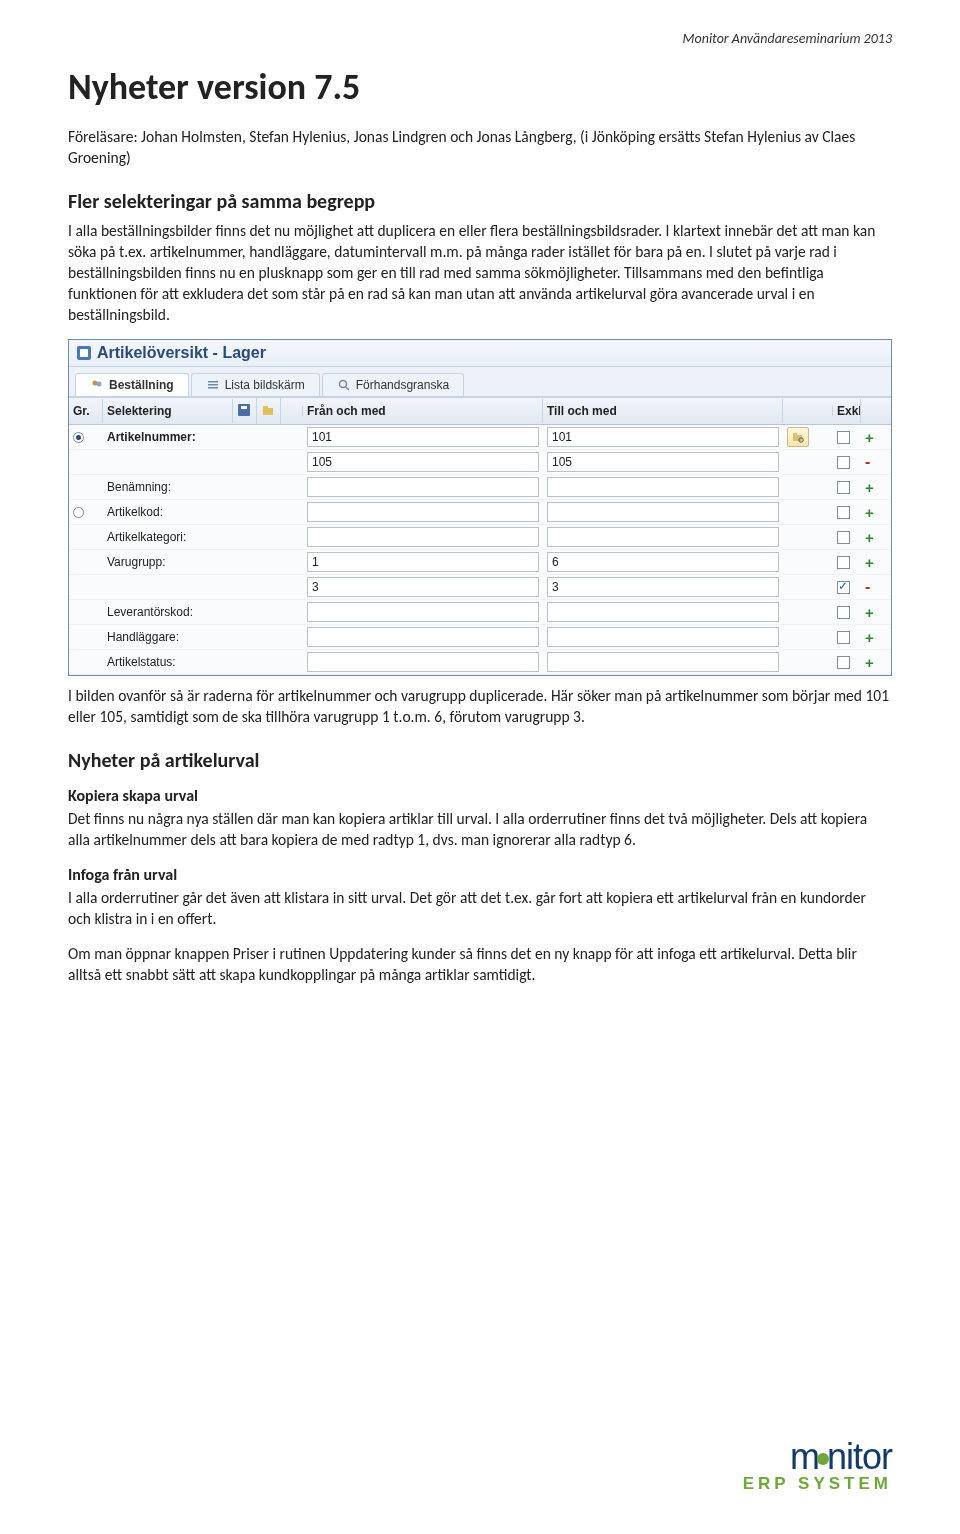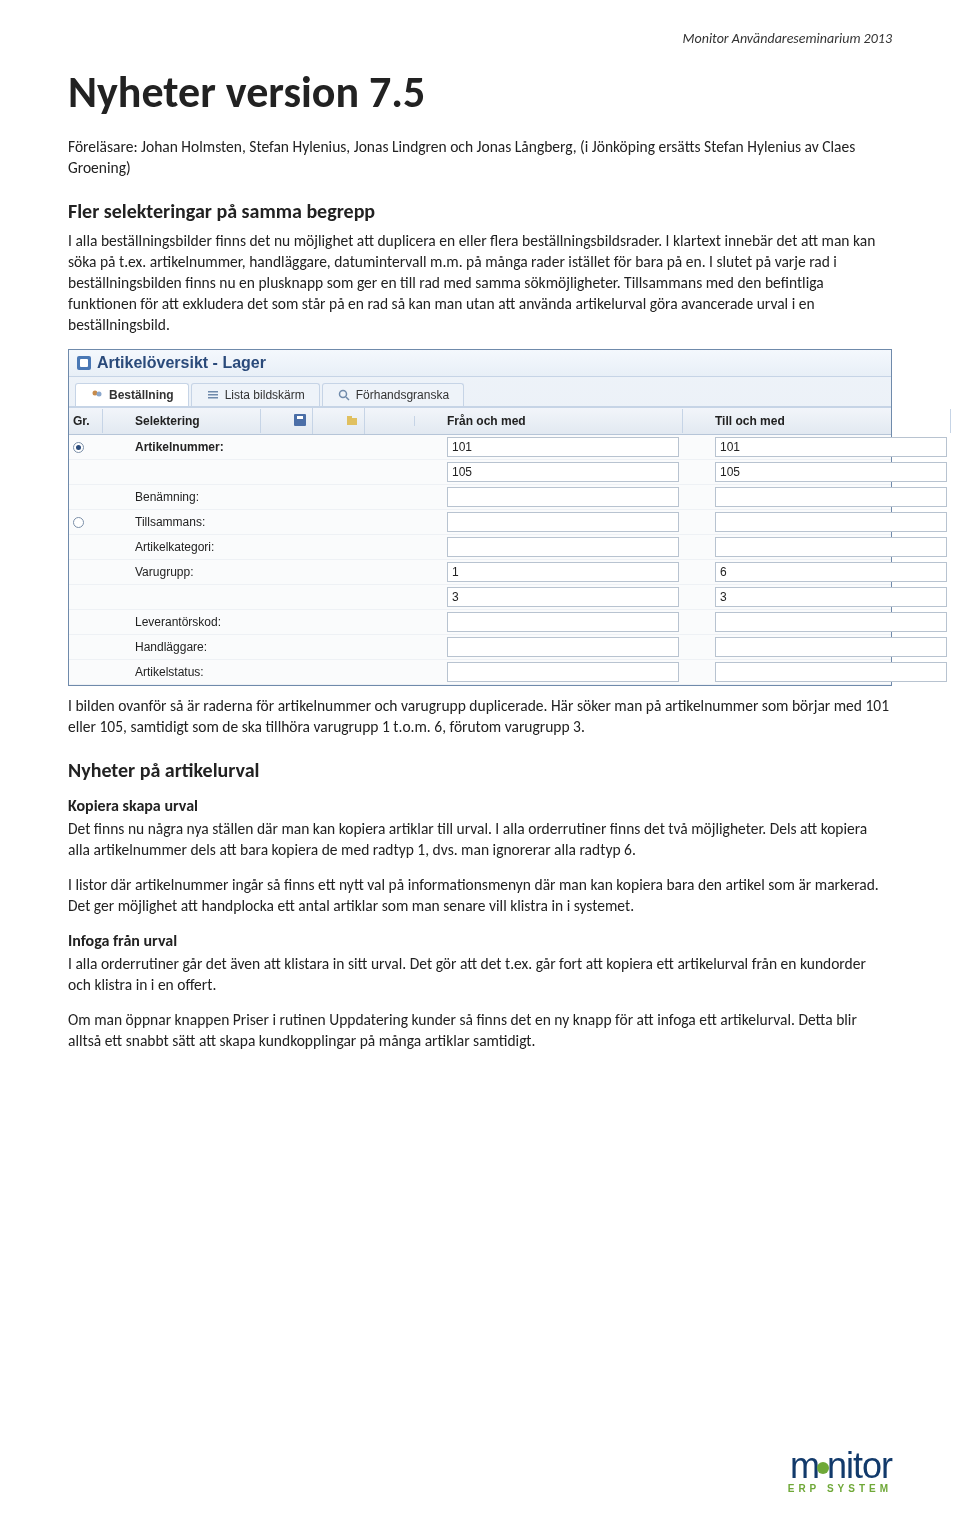--- a/index.html
+++ b/index.html
@@ -15,21 +15,21 @@
     padding: 30px 68px 0 68px;
   }
   .header-right {
     text-align: right;
     font-style: italic;
     font-size: 14px;
     color: #333;
     margin-bottom: 18px;
   }
   h1 {
-    font-size: 44px;
+    font-size: 36px;
     font-weight: bold;
     margin-bottom: 18px;
   }
   .lecturers {
     font-size: 15.5px;
     margin-bottom: 20px;
     line-height: 1.35;
   }
   h2 {
     font-size: 20px;
@@ -98,21 +98,20 @@
     align-items: flex-end;
   }
   .tab .icon-box {
     width: 14px; height: 14px;
     display: inline-flex; align-items:center; justify-content:center;
   }
   .grid-header, .grid-row {
     display: grid;
     grid-template-columns: 34px 130px 24px 24px 22px 240px 240px 50px 28px 24px;
     align-items: center;
-    gap: 28px;
   }
   .grid-header {
     background: linear-gradient(#f2f5fa, #e2e9f1);
     border-top: 1px solid #c6d4e6;
     border-bottom: 1px solid #b6c5d8;
     font-weight: bold;
     font-size: 12px;
   }
   .grid-header > div {
     padding: 5px 4px;
@@ -183,21 +182,21 @@
     letter-spacing: -1px;
     color: #123a6b;
     line-height: 0.95;
   }
   .footer-logo .monitor .dot {
     display:inline-block; width:12px; height:12px; background:#6fa838;
     border-radius:50%; vertical-align: middle; margin: 0 -2px;
   }
   .footer-logo .erp {
     font-family: Arial, sans-serif;
-    font-size: 10px;
+    font-size: 17px;
     letter-spacing: 4px;
     color: #6fa838;
     font-weight: bold;
   }
 </style>
 </head>
 <body>
 
 <div class="page">
   <div class="header-right">Monitor Användareseminarium 2013</div>
@@ -349,21 +348,21 @@
           </div>
           <div>
             <span class="plus">+</span>
           </div>
         </div>
         <div class="grid-row">
           <div>
             <span class="radio-dot"></span>
           </div>
           <div>
-            <span class="cell-label">Tillsammans:</span>
+            <span class="cell-label">Artikelkod:</span>
           </div>
           <div></div>
           <div></div>
           <div></div>
           <div>
             <div class="input-box"></div>
           </div>
           <div>
             <div class="input-box"></div>
           </div>
@@ -509,21 +508,20 @@
         </div>
       </div>
   </div>
 
   <p>I bilden ovanför så är raderna för artikelnummer och varugrupp duplicerade. Här söker man på artikelnummer som börjar med 101 eller 105, samtidigt som de ska tillhöra varugrupp 1 t.o.m. 6, förutom varugrupp 3.</p>
 
   <h2>Nyheter på artikelurval</h2>
 
   <h3>Kopiera skapa urval</h3>
   <p>Det finns nu några nya ställen där man kan kopiera artiklar till urval. I alla orderrutiner finns det två möjligheter. Dels att kopiera alla artikelnummer dels att bara kopiera de med radtyp 1, dvs. man ignorerar alla radtyp 6.</p>
-  <p>I listor där artikelnummer ingår så finns ett nytt val på informationsmenyn där man kan kopiera bara den artikel som är markerad. Det ger möjlighet att handplocka ett antal artiklar som man senare vill klistra in i systemet.</p>
 
   <h3>Infoga från urval</h3>
   <p>I alla orderrutiner går det även att klistara in sitt urval. Det gör att det t.ex. går fort att kopiera ett artikelurval från en kundorder och klistra in i en offert.</p>
   <p>Om man öppnar knappen Priser i rutinen Uppdatering kunder så finns det en ny knapp för att infoga ett artikelurval. Detta blir alltså ett snabbt sätt att skapa kundkopplingar på många artiklar samtidigt.</p>
 </div>
 
 <div class="footer-logo">
   <div class="monitor">m<span class="dot"></span>nitor</div>
   <div class="erp">ERP SYSTEM</div>
 </div>

